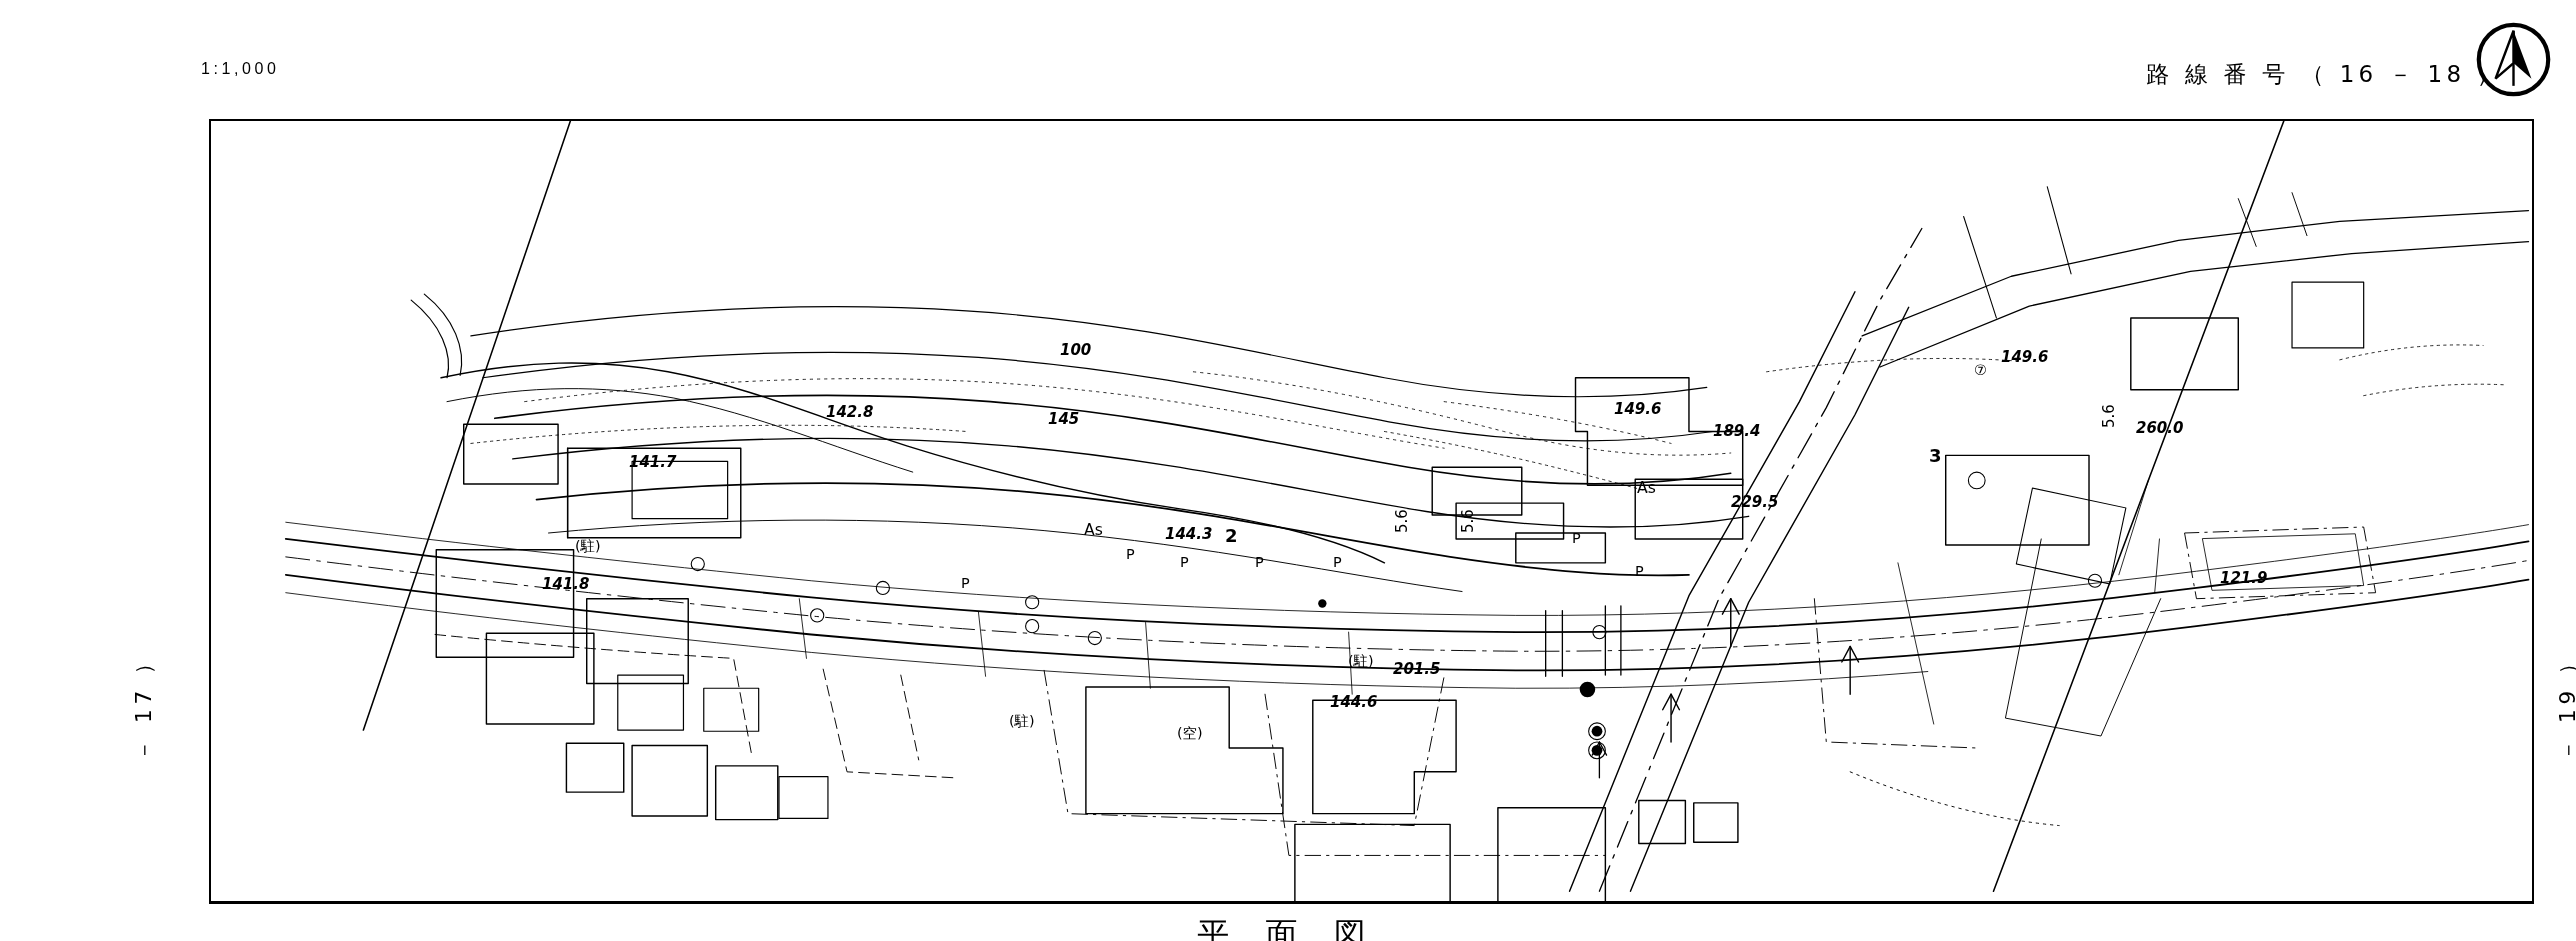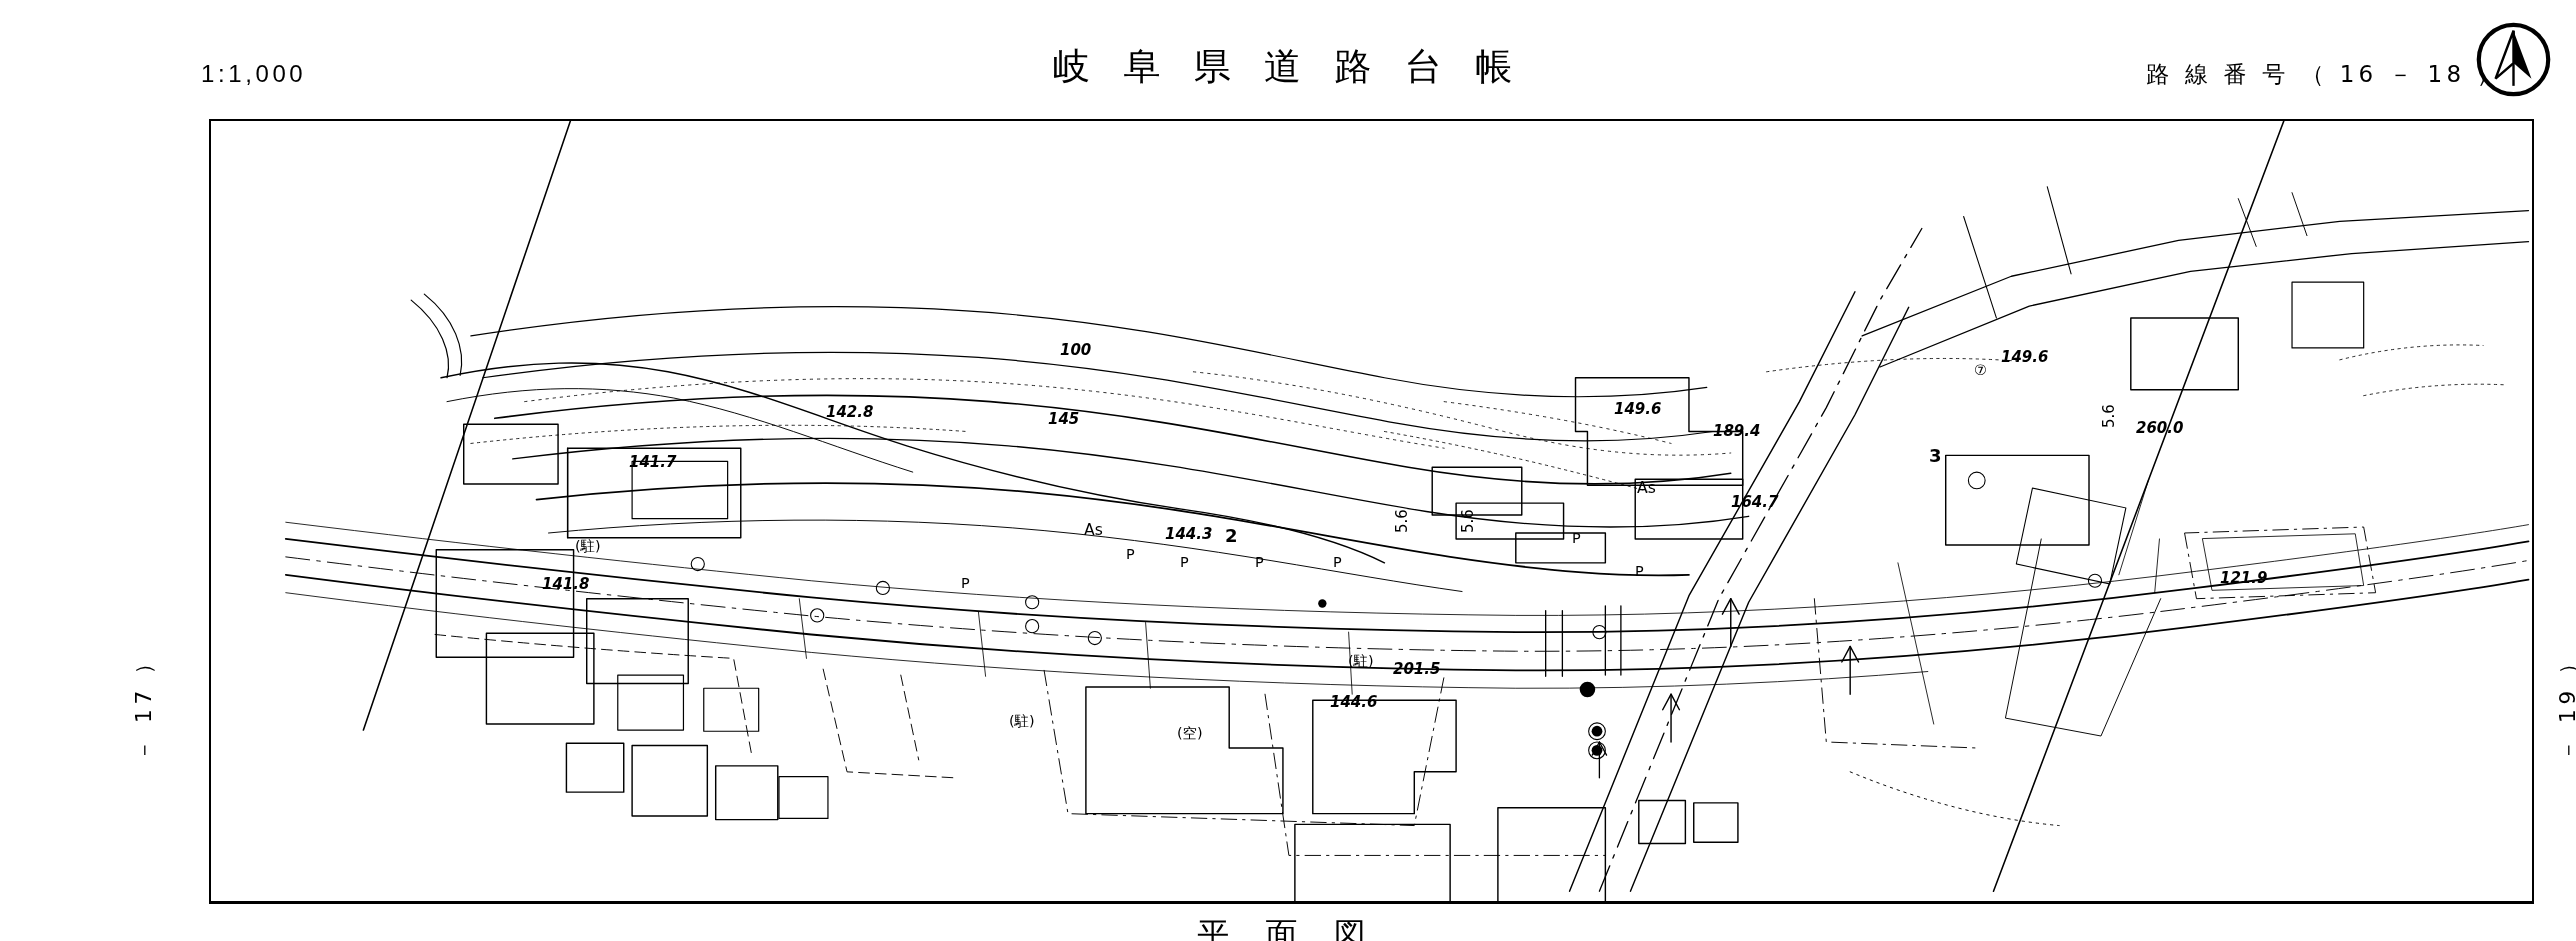--- a/index.html
+++ b/index.html
@@ -20,21 +20,21 @@
     left: 0; top: 0;
     width: 2576px;
     height: 942px;
   }
 
   
   .header-scale {
     position: absolute;
     left: 201px;
     top: 60px;
-    font-size: 24px;
+    font-size: 16px;
     letter-spacing: 3.6px;
     white-space: nowrap;
   }
   .header-title {
     position: absolute;
     left: 0; right: 0;
     top: 42px;
     text-align: center;
     font-family: "DejaVu Sans", sans-serif;
     font-size: 37px;
@@ -113,21 +113,20 @@
   }
 
   .map-svg { display: block; }
 </style>
 </head>
 <body>
 
 <div class="sheet">
 
   <div class="header-scale">1:1,000</div>
-  <div class="header-title">岐 阜 県 道 路 台 帳</div>
   <div class="header-route">路 線 番 号 （ 16 － 18 ）</div>
 
   <div class="north-arrow">
     <svg class="map-svg" viewBox="0 0 132 132" width="79" height="79">
       <circle cx="66" cy="66" r="58" fill="#fff" stroke="#000" stroke-width="7"></circle>
       <path d="M66 18 L66 110" stroke="#000" stroke-width="4"></path>
       <path d="M66 18 L96 98 L66 72 Z" fill="#000"></path>
       <path d="M66 18 L36 98 L66 72 Z" fill="#fff" stroke="#000" stroke-width="4"></path>
     </svg>
   </div>
@@ -283,21 +282,21 @@
         <div style="position: absolute; left: 849px; top: 220px; font-family: &quot;DejaVu Sans&quot;, sans-serif; font-size: 15px; font-style: italic; font-weight: bold; white-space: nowrap;">100</div>
         <div style="position: absolute; left: 837px; top: 289px; font-family: &quot;DejaVu Sans&quot;, sans-serif; font-size: 15px; font-style: italic; font-weight: bold; white-space: nowrap;">145</div>
         <div style="position: absolute; left: 615px; top: 282px; font-family: &quot;DejaVu Sans&quot;, sans-serif; font-size: 15px; font-style: italic; font-weight: bold; white-space: nowrap;">142.8</div>
         <div style="position: absolute; left: 418px; top: 332px; font-family: &quot;DejaVu Sans&quot;, sans-serif; font-size: 15px; font-style: italic; font-weight: bold; white-space: nowrap;">141.7</div>
         <div style="position: absolute; left: 331px; top: 454px; font-family: &quot;DejaVu Sans&quot;, sans-serif; font-size: 15px; font-style: italic; font-weight: bold; white-space: nowrap;">141.8</div>
         <div style="position: absolute; left: 954px; top: 404px; font-family: &quot;DejaVu Sans&quot;, sans-serif; font-size: 15px; font-style: italic; font-weight: bold; white-space: nowrap;">144.3</div>
         <div style="position: absolute; left: 1119px; top: 572px; font-family: &quot;DejaVu Sans&quot;, sans-serif; font-size: 15px; font-style: italic; font-weight: bold; white-space: nowrap;">144.6</div>
         <div style="position: absolute; left: 1182px; top: 539px; font-family: &quot;DejaVu Sans&quot;, sans-serif; font-size: 15px; font-style: italic; font-weight: bold; white-space: nowrap;">201.5</div>
         <div style="position: absolute; left: 1403px; top: 279px; font-family: &quot;DejaVu Sans&quot;, sans-serif; font-size: 15px; font-style: italic; font-weight: bold; white-space: nowrap;">149.6</div>
         <div style="position: absolute; left: 1502px; top: 301px; font-family: &quot;DejaVu Sans&quot;, sans-serif; font-size: 15px; font-style: italic; font-weight: bold; white-space: nowrap;">189.4</div>
-        <div style="position: absolute; left: 1520px; top: 372px; font-family: &quot;DejaVu Sans&quot;, sans-serif; font-size: 15px; font-style: italic; font-weight: bold; white-space: nowrap;">164.7</div>
+        <div style="position: absolute; left: 1520px; top: 372px; font-family: &quot;DejaVu Sans&quot;, sans-serif; font-size: 15px; font-style: italic; font-weight: bold; white-space: nowrap;">229.5</div>
         <div style="position: absolute; left: 1790px; top: 227px; font-family: &quot;DejaVu Sans&quot;, sans-serif; font-size: 15px; font-style: italic; font-weight: bold; white-space: nowrap;">149.6</div>
         <div style="position: absolute; left: 1925px; top: 298px; font-family: &quot;DejaVu Sans&quot;, sans-serif; font-size: 15px; font-style: italic; font-weight: bold; white-space: nowrap;">260.0</div>
         <div style="position: absolute; left: 2009px; top: 448px; font-family: &quot;DejaVu Sans&quot;, sans-serif; font-size: 15px; font-style: italic; font-weight: bold; white-space: nowrap;">121.9</div>
         <div style="position: absolute; left: 1182px; top: 412px; font-family: &quot;DejaVu Sans&quot;, sans-serif; font-size: 15px; font-style: normal; font-weight: normal; white-space: nowrap; transform: rotate(-90deg); transform-origin: left top;">5.6</div>
         <div style="position: absolute; left: 1248px; top: 412px; font-family: &quot;DejaVu Sans&quot;, sans-serif; font-size: 15px; font-style: normal; font-weight: normal; white-space: nowrap; transform: rotate(-90deg); transform-origin: left top;">5.6</div>
         <div style="position: absolute; left: 1889px; top: 307px; font-family: &quot;DejaVu Sans&quot;, sans-serif; font-size: 15px; font-style: normal; font-weight: normal; white-space: nowrap; transform: rotate(-90deg); transform-origin: left top;">5.6</div>
         <div style="position: absolute; left: 1014px; top: 404px; font-family: &quot;DejaVu Sans&quot;, sans-serif; font-size: 18px; font-style: normal; font-weight: bold; white-space: nowrap;">2</div>
         <div style="position: absolute; left: 1718px; top: 324px; font-family: &quot;DejaVu Sans&quot;, sans-serif; font-size: 18px; font-style: normal; font-weight: bold; white-space: nowrap;">3</div>
         <div style="position: absolute; left: 915px; top: 425px; font-family: &quot;DejaVu Sans&quot;, sans-serif; font-size: 14.4px; font-style: normal; font-weight: normal; white-space: nowrap;">P</div>
         <div style="position: absolute; left: 969px; top: 433px; font-family: &quot;DejaVu Sans&quot;, sans-serif; font-size: 14.4px; font-style: normal; font-weight: normal; white-space: nowrap;">P</div>

